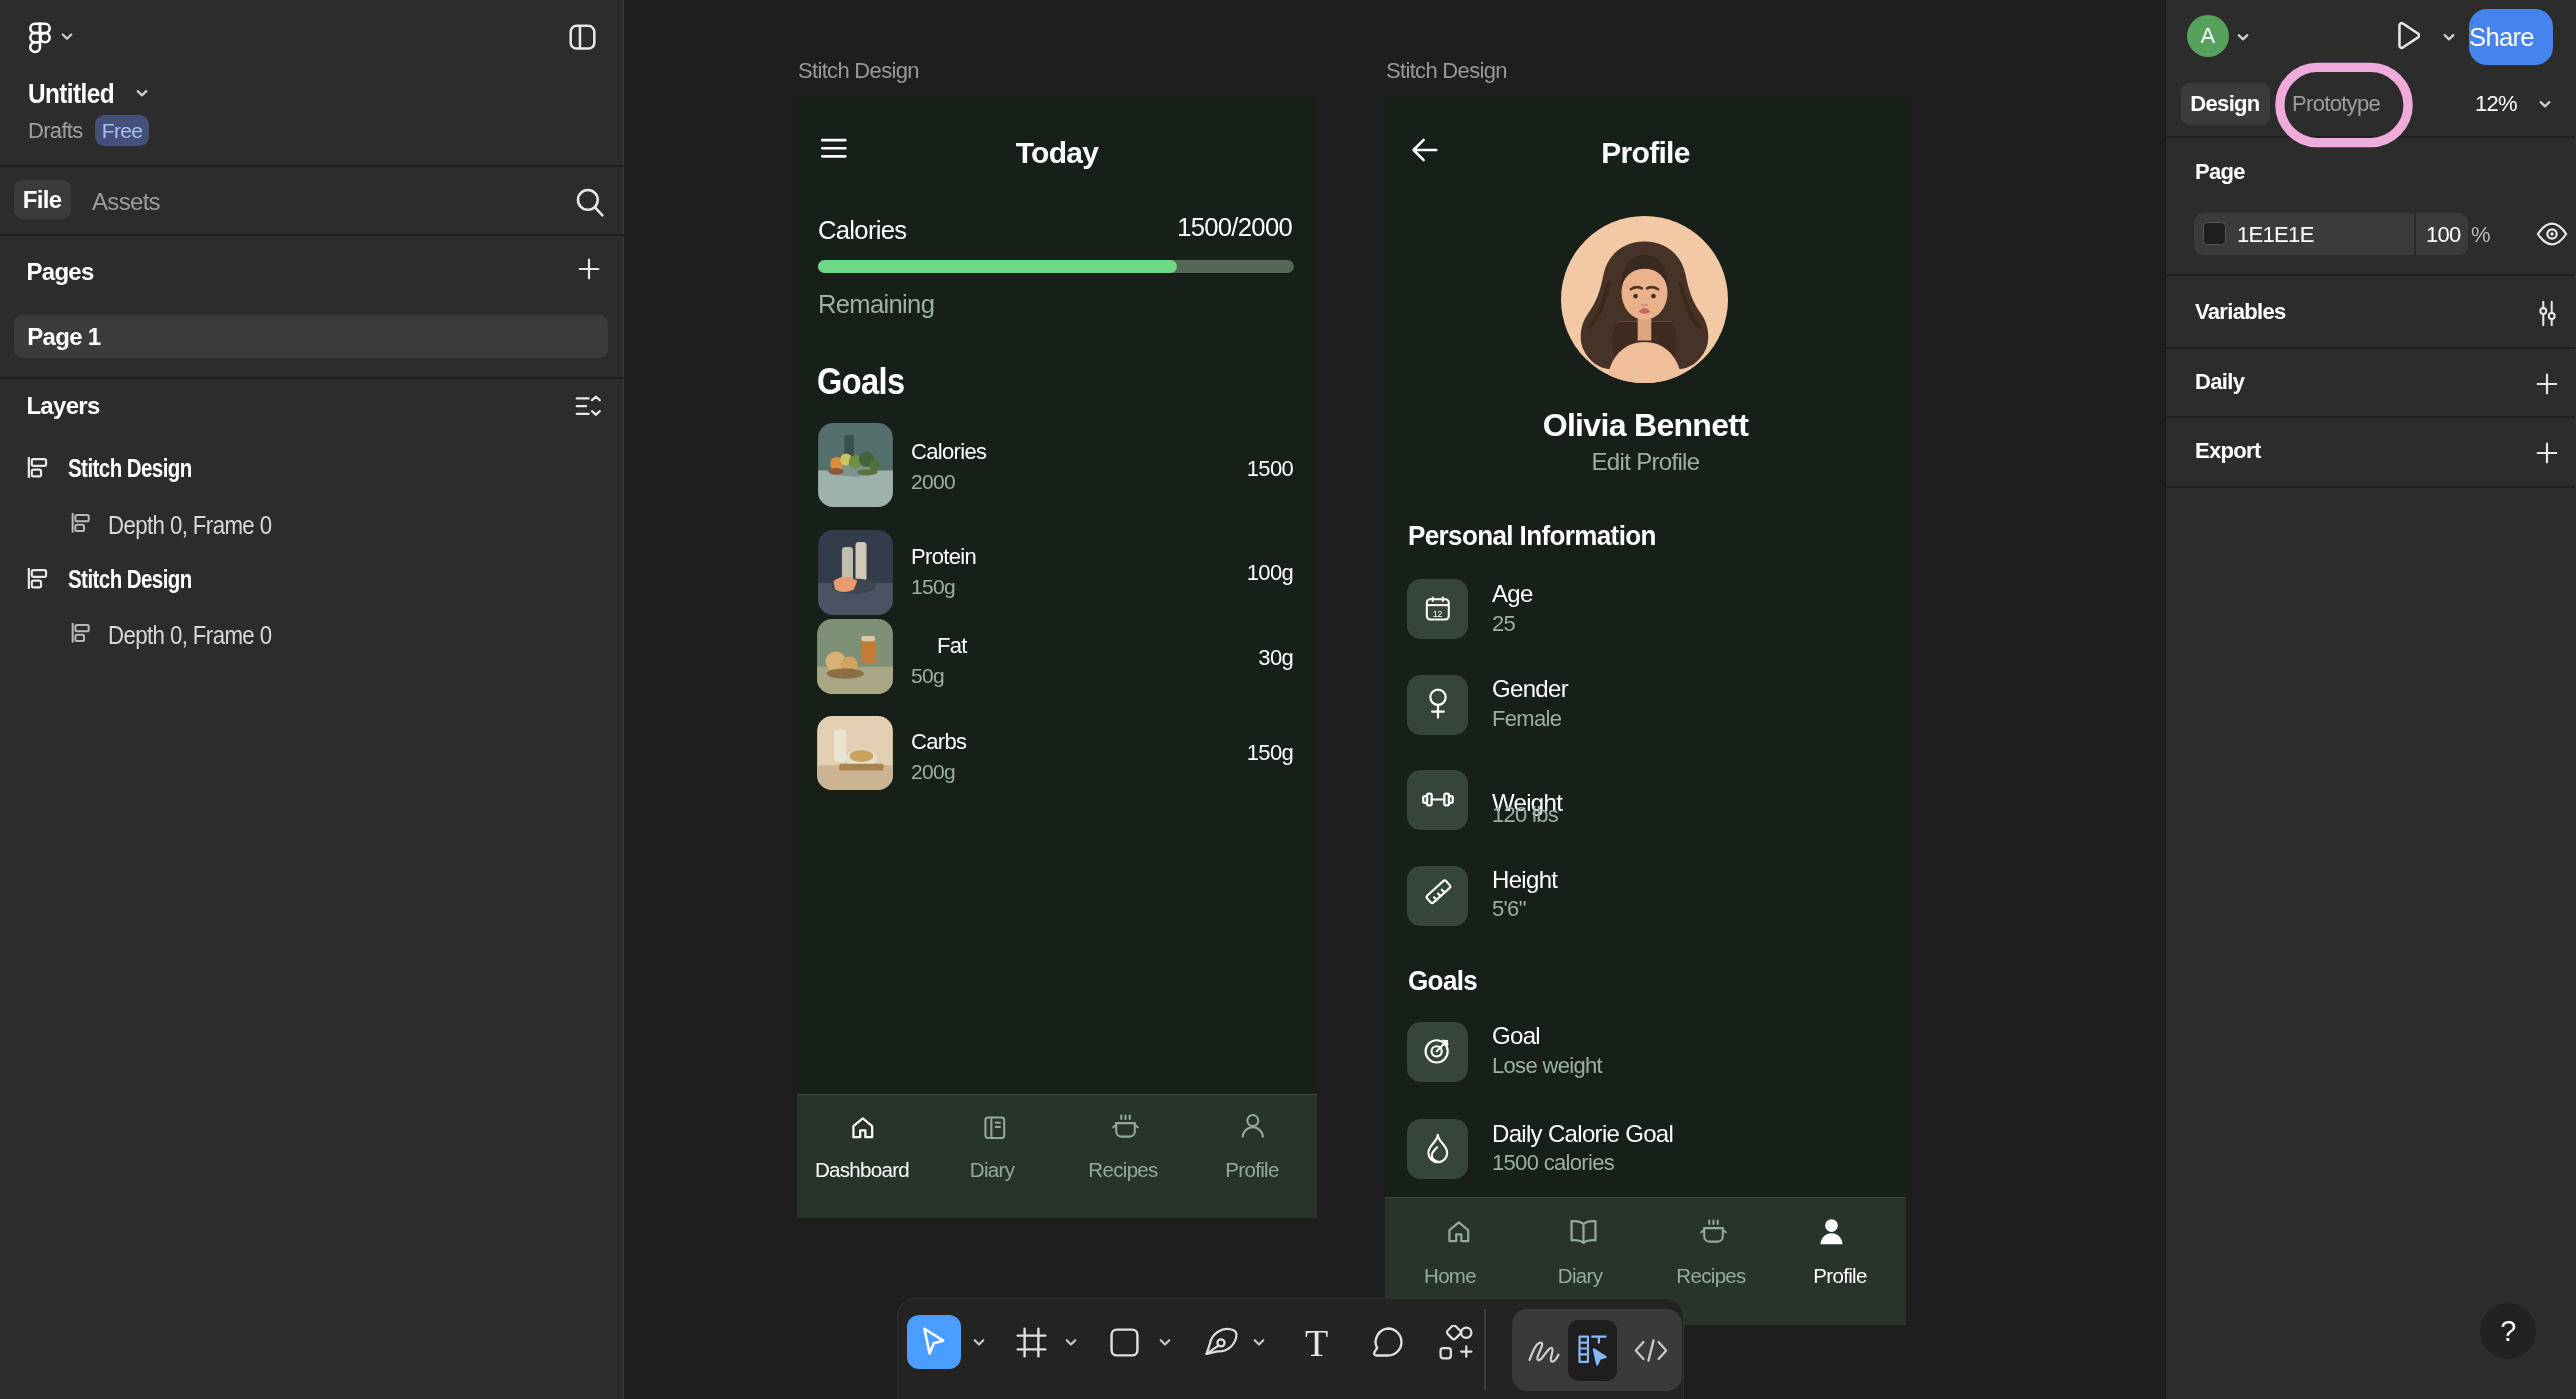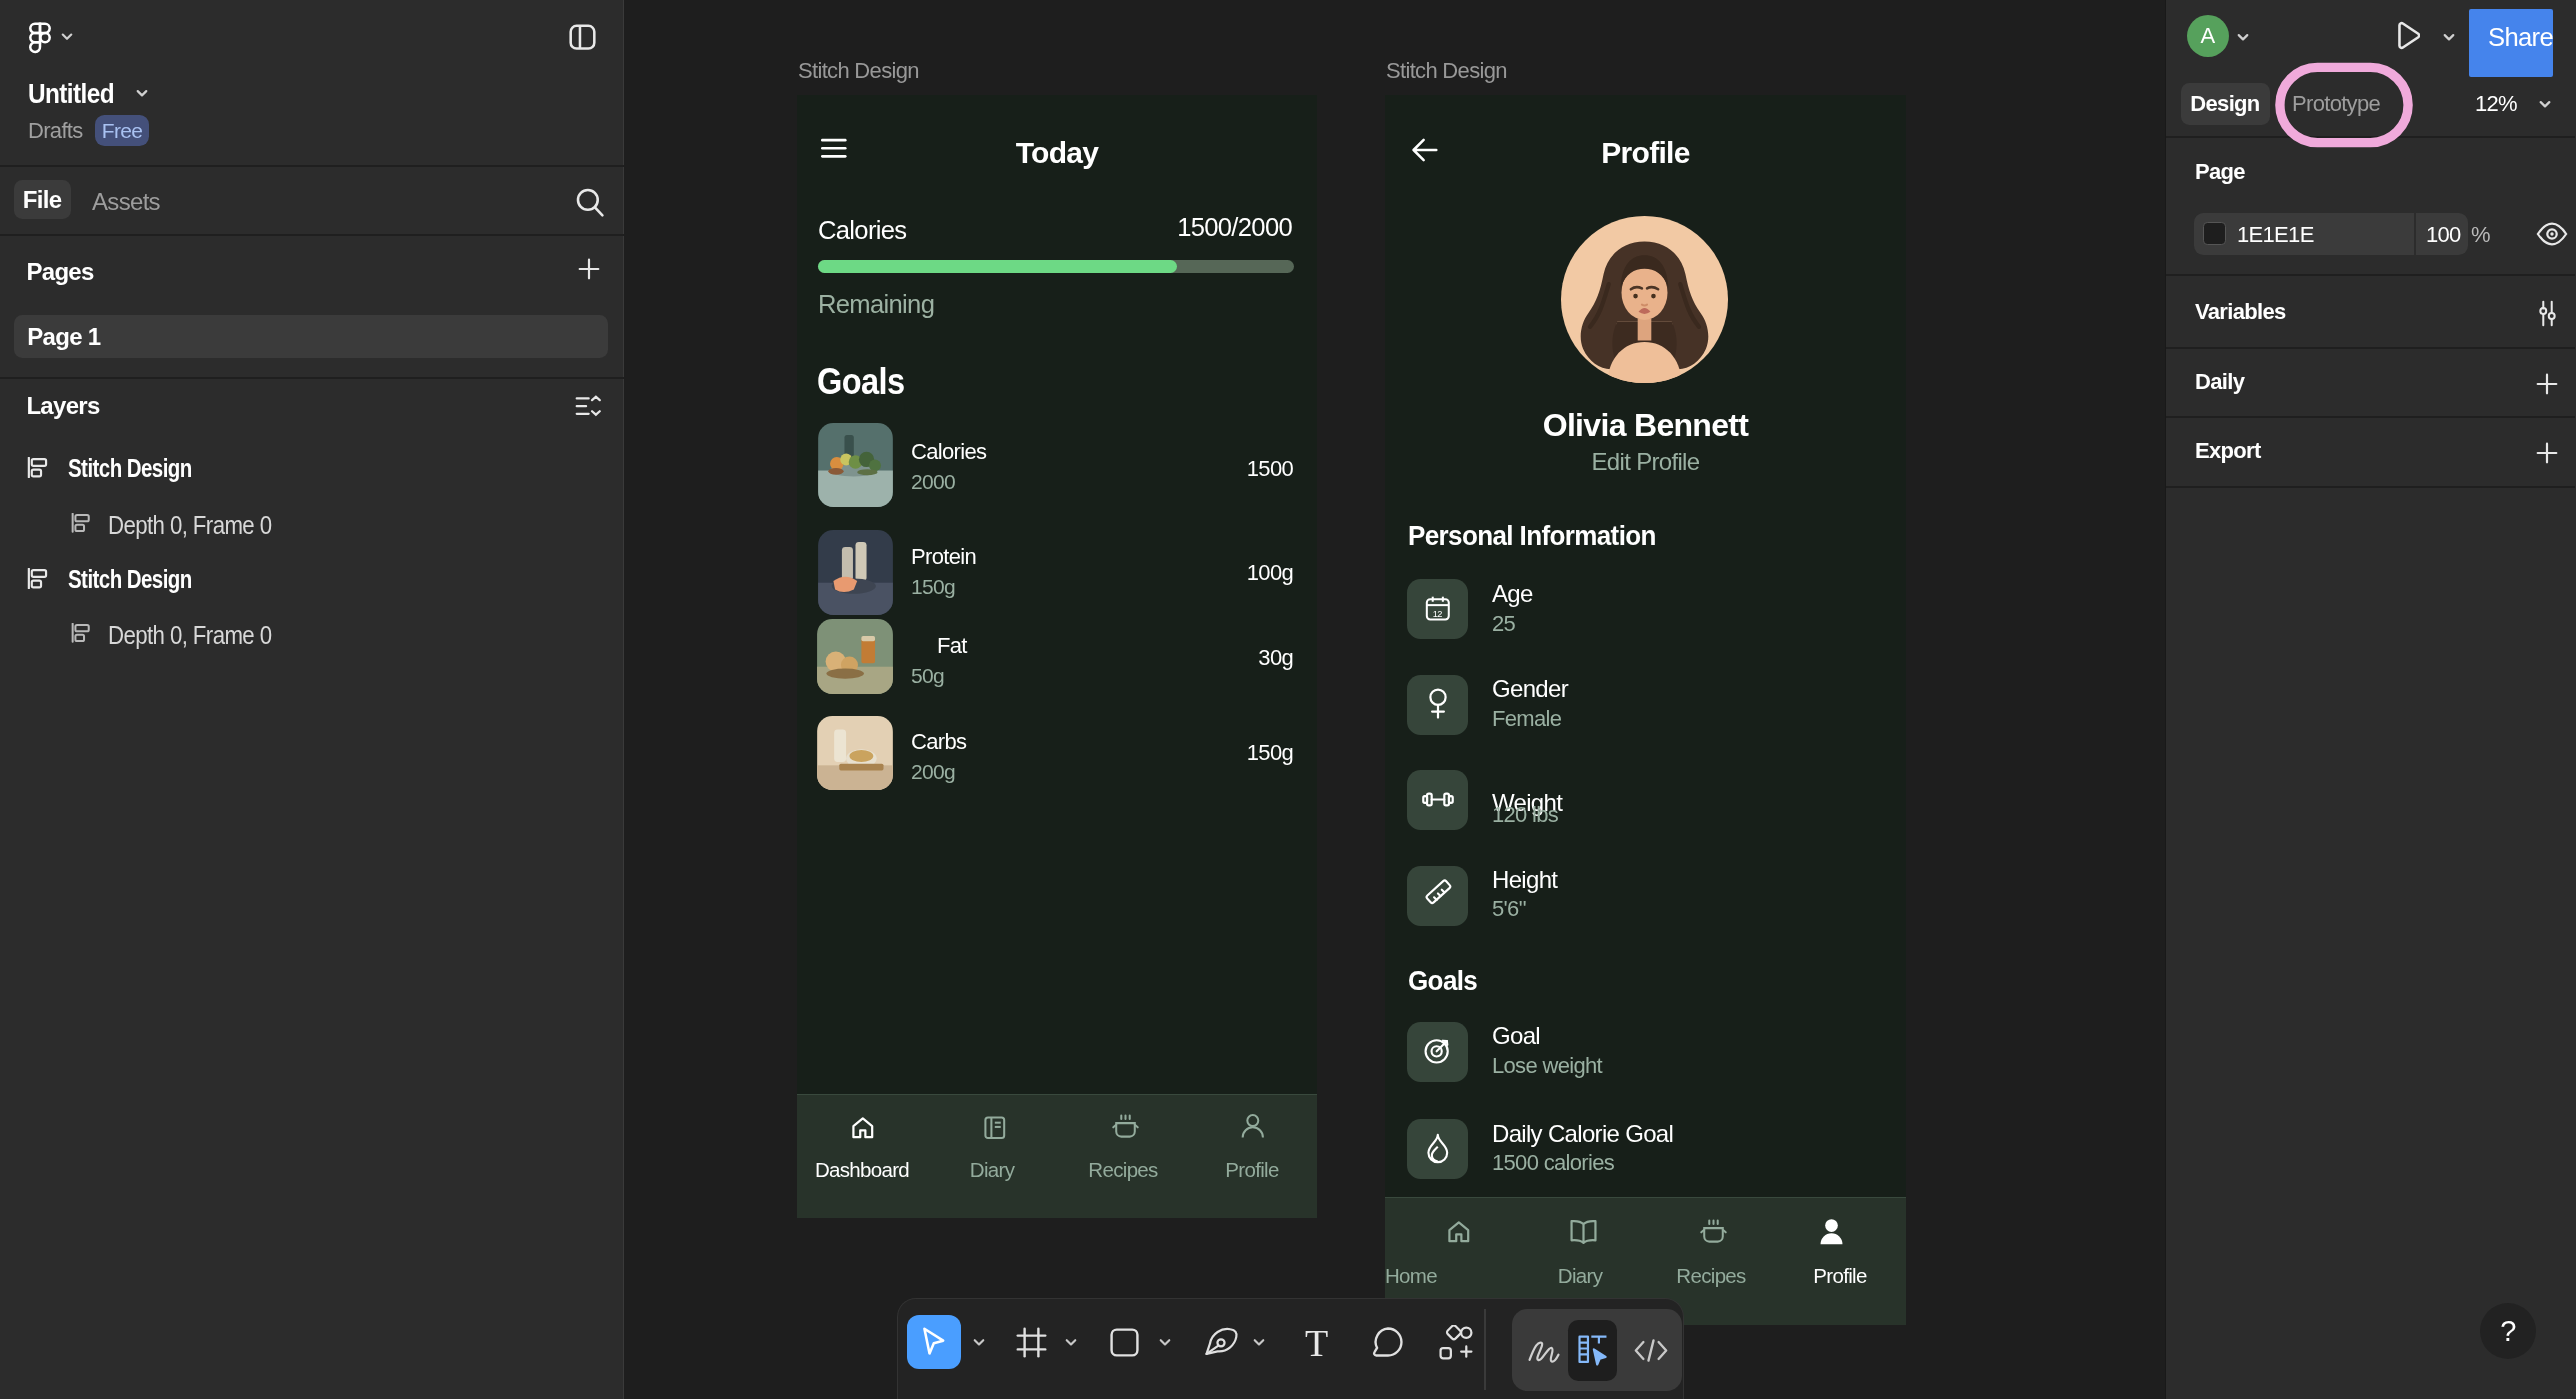--- a/index.html
+++ b/index.html
@@ -313,21 +313,21 @@
     <svg class="abs" style="left:40px;top:1038px;" width="25.6" height="31" viewBox="0 0 30 36">
         <path d="M15 2 C15 10 4 14 4 23 a11 11 0 0 0 22 0 C26 14 15 10 15 2 z M15 33 a7 7 0 0 1 -7 -7 c0 -4 4 -7 7 -10" fill="none" stroke="#fff" stroke-width="2.5" stroke-linejoin="round"></path>
       </svg>
     <div class="abs" style="left:107px;top:1025px;font-size:24px;color:#fff;">Daily Calorie Goal</div>
     <div class="abs" style="left:107px;top:1055px;font-size:22px;color:#9ab0a2;">1500 calories</div>
 
     <div class="abs" style="left:0;top:1102px;width:521px;height:128px;background:#28332a;border-top:1.7px solid #39493d;">
       <svg class="abs" style="left:61px;top:21px;" width="25.6" height="25.6" viewBox="0 0 30 30">
           <path d="M4 13 L15 4 L26 13 V26 H18 V18 H12 V26 H4 Z" fill="none" stroke="#93ab9c" stroke-width="2.6" stroke-linejoin="round"></path>
         </svg>
-      <div class="abs" style="left:0px;top:66px;width:130px;text-align:left;font-size:20.5px;color:#93ab9c;">Home</div>
+      <div class="abs" style="left:0px;top:66px;width:130px;text-align:center;font-size:20.5px;color:#93ab9c;">Home</div>
       <svg class="abs" style="left:184px;top:21px;" width="29" height="25.6" viewBox="0 0 34 30">
           <path d="M17 6 C14 3 9 2 3 2.5 V25 c6 -0.5 11 0.5 14 3 c3 -2.5 8 -3.5 14 -3 V2.5 C25 2 20 3 17 6 z M17 6 V28" fill="none" stroke="#93ab9c" stroke-width="2.6" stroke-linejoin="round"></path>
         </svg>
       <div class="abs" style="left:130px;top:66px;width:130px;text-align:center;font-size:20.5px;color:#93ab9c;">Diary</div>
       <svg class="abs" style="left:314px;top:19.6px;" width="29" height="27" viewBox="0 0 34 32">
           <g fill="none" stroke="#93ab9c" stroke-width="2.4">
             <path d="M6 12 h22 v10 a6 6 0 0 1 -6 6 h-10 a6 6 0 0 1 -6 -6 z"></path>
             <path d="M6 14 l-3.5 3 M28 14 l3.5 3" stroke-linecap="round"></path>
             <path d="M12 7 v-4 M17 7 v-4 M22 7 v-4" stroke-linecap="round"></path>
           </g>
@@ -421,21 +421,21 @@
     <div class="abs" style="left:20.5px;top:14.5px;width:42px;height:42px;border-radius:50%;background:#56a15c;color:#fff;font-size:22px;text-align:center;line-height:42px;">A</div>
     <svg class="abs" style="left:71px;top:33px;" width="12" height="9.4" viewBox="0 0 14 11">
         <path d="M2 2.5 l5 5 l5 -5" fill="none" stroke="#d0d0d0" stroke-width="2.6" stroke-linecap="round" stroke-linejoin="round"></path>
       </svg>
     <svg class="abs" style="left:230px;top:21px;" width="24" height="29" viewBox="0 0 28 34">
         <path d="M4 5 a2.5 2.5 0 0 1 4 -2 l18 12 a2.5 2.5 0 0 1 0 4 l-18 12 a2.5 2.5 0 0 1 -4 -2 z" fill="none" stroke="#e8e8e8" stroke-width="3"></path>
       </svg>
     <svg class="abs" style="left:277px;top:33px;" width="12" height="9.4" viewBox="0 0 14 11">
         <path d="M2 2.5 l5 5 l5 -5" fill="none" stroke="#d0d0d0" stroke-width="2.6" stroke-linecap="round" stroke-linejoin="round"></path>
       </svg>
-    <div class="abs" style="left:303px;top:9.4px;width:84px;height:68px;background:#4584ec;border-radius:2px;color:#fff;font-size:25.6px;text-align:right;line-height:56px;">Share</div>
+    <div class="abs" style="left:303px;top:9.4px;width:84px;height:56px;background:#4584ec;border-radius:18px;color:#fff;font-size:25.6px;text-align:left;line-height:56px;">Share</div>
 
     <div class="abs" style="left:14.5px;top:83px;width:89px;height:42px;background:#3b3b3b;border-radius:8.5px;color:#fff;font-size:22px;font-weight:600;text-align:center;line-height:42px;">Design</div>
     <div class="abs" style="left:126px;top:91px;font-size:22px;color:#9d9d9d;">Prototype</div>
 
     <svg class="abs" style="left:107px;top:58px;z-index:5;" width="142" height="94" viewBox="0 0 166 110">
         <rect x="8" y="11" width="150" height="88" rx="44" fill="none" stroke="#f0aadb" stroke-width="11"></rect>
       </svg>
     <div class="abs" style="left:309px;top:91px;font-size:22px;color:#fff;">12%</div>
     <svg class="abs" style="left:373px;top:100px;" width="12" height="9.4" viewBox="0 0 14 11">
         <path d="M2 2.5 l5 5 l5 -5" fill="none" stroke="#d0d0d0" stroke-width="2.6" stroke-linecap="round" stroke-linejoin="round"></path>

